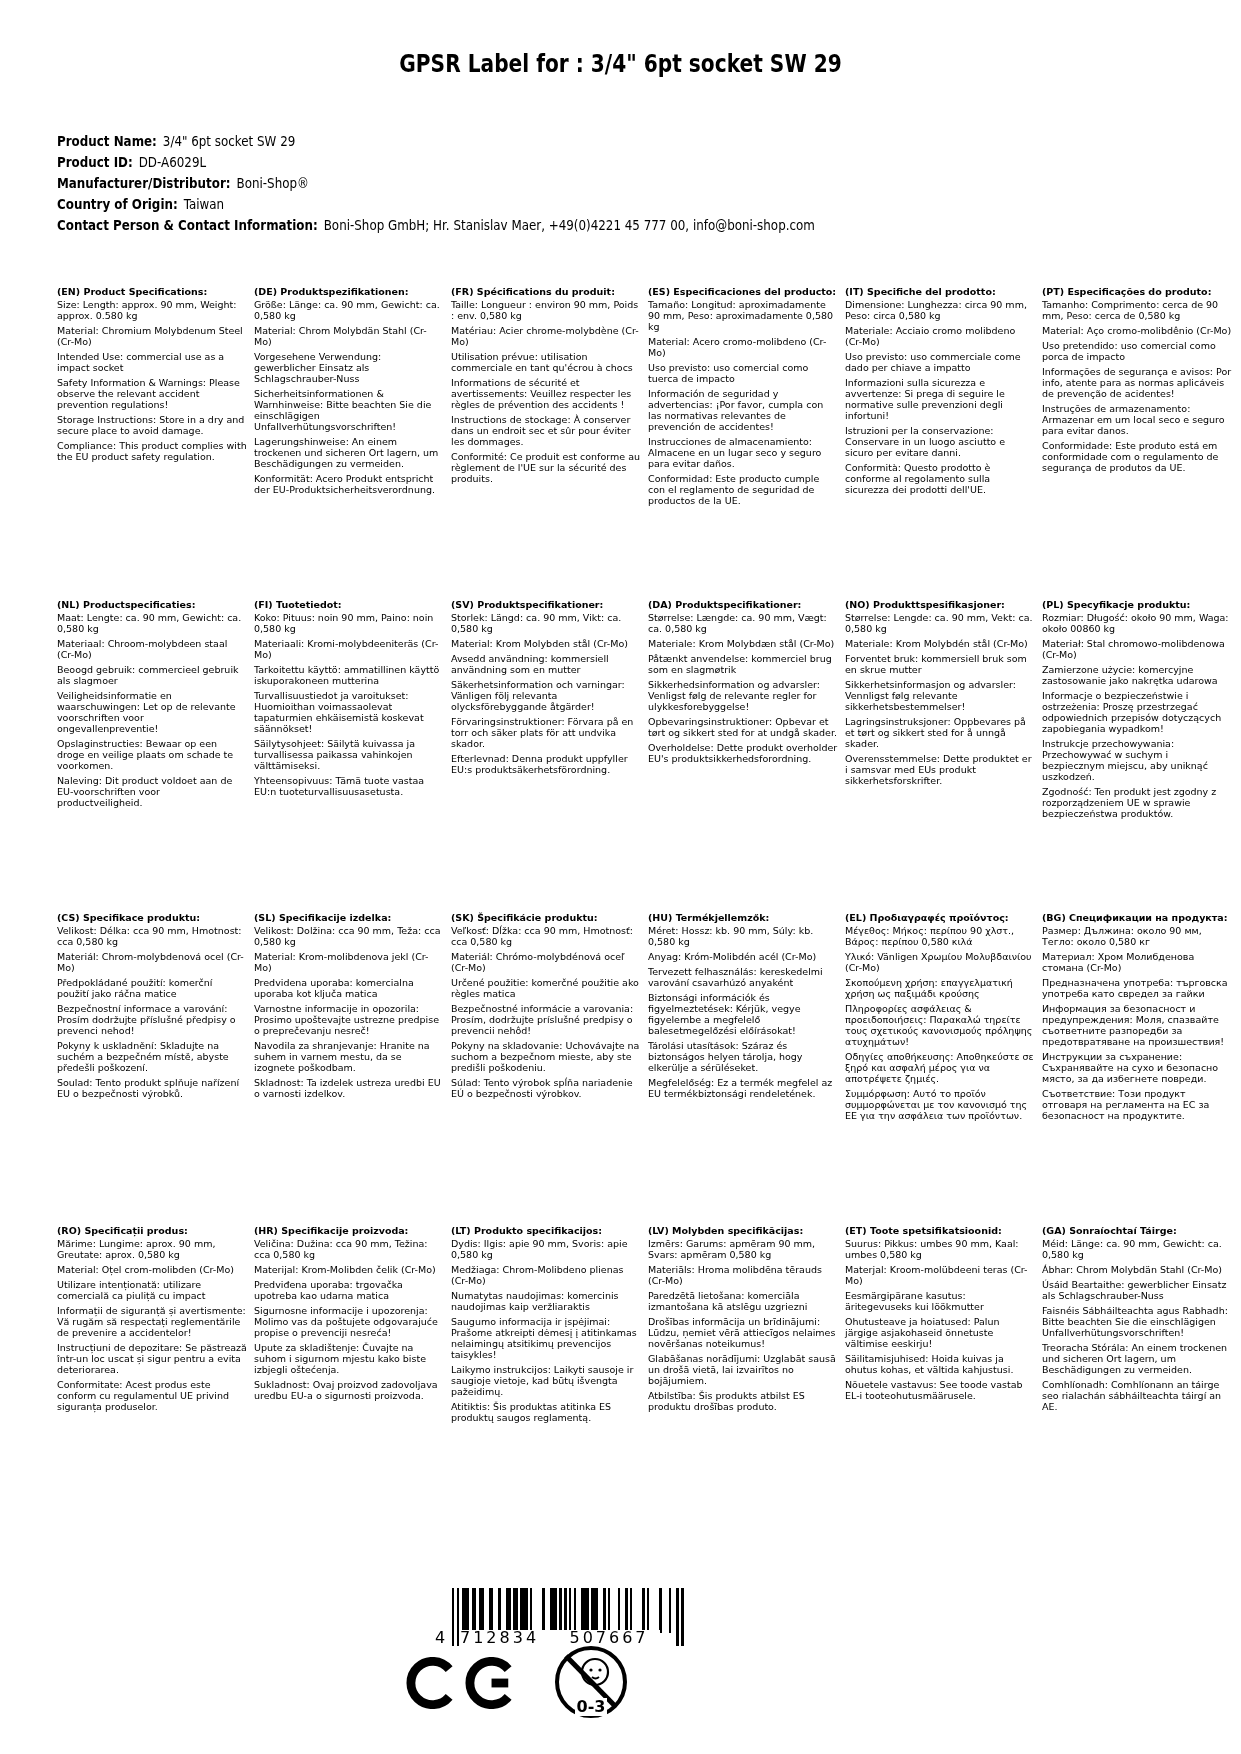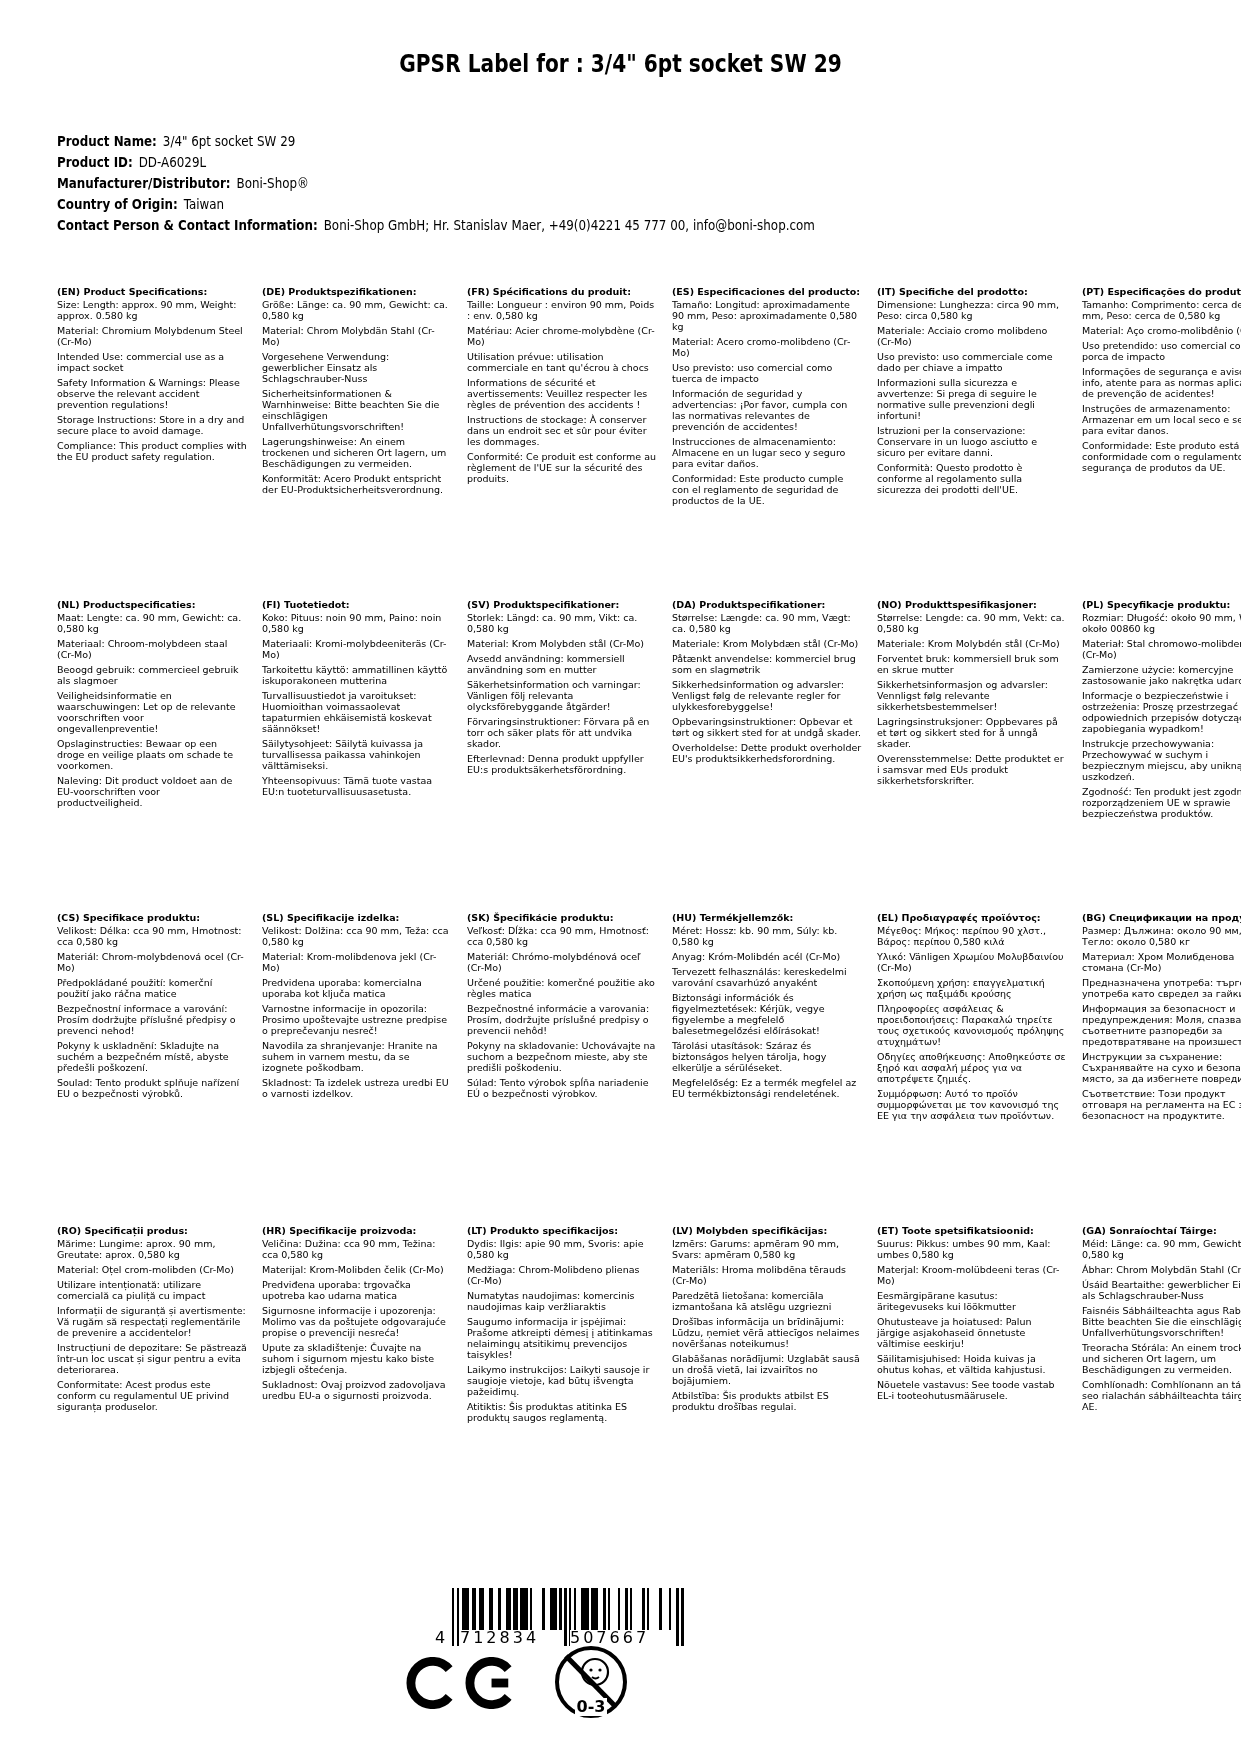--- a/index.html
+++ b/index.html
@@ -13,35 +13,35 @@
   }
   .product-info{
     position:absolute;top:131px;left:57px;font-size:14px;
     transform:scaleX(0.85);transform-origin:left top;
   }
   .info-row{line-height:21px;white-space:nowrap;}
   .info-label{font-weight:bold;margin-right:7px;}
   .grid{
     position:absolute;top:286px;left:57px;width:1180px;
     display:grid;grid-template-columns:repeat(6,190px);
-    grid-template-rows:313px 313px 313px auto;column-gap:15px;
+    grid-template-rows:313px 313px 313px auto;column-gap:7px;
   }
   .block{font-size:9.5px;line-height:11px;}
   .block-title{font-size:9.5px;font-weight:bold;margin:0 0 2px 0;white-space:nowrap;}
   .block-p{margin:0 0 4px 0;}
   
   .barcode{position:absolute;left:452px;top:1588px;width:248px;height:62px;}
   .bars{display:flex;align-items:flex-start;height:58px;}
   .bar{width:2.45px;height:45px;}
   .bar.on{background:#000;}
   .bar.tall{height:58px;}
   .bc-digit{position:absolute;top:42px;font-size:16px;line-height:16px;background:#fff;}
   .bc-first{left:-17px;}
   .bc-left{left:8px;width:102px;letter-spacing:3px;}
-  .bc-right{left:118px;width:102px;text-align:left;letter-spacing:3px;}
+  .bc-right{left:106px;width:102px;text-align:center;letter-spacing:3px;}
   .ce-mark{position:absolute;left:405px;top:1657px;}
   .age-mark{position:absolute;left:551px;top:1642px;}
   .age-text{font-family:"DejaVu Sans",sans-serif;font-size:16px;font-weight:bold;}
 </style>
 </head>
 <body>
 
 <h1 class="title">GPSR Label for : 3/4" 6pt socket SW 29</h1>
 
 <section class="product-info">
@@ -242,21 +242,21 @@
       <p class="block-p">Laikymo instrukcijos: Laikyti sausoje ir saugioje vietoje, kad būtų išvengta pažeidimų.</p>
       <p class="block-p">Atitiktis: Šis produktas atitinka ES produktų saugos reglamentą.</p>
     </section>
     <section class="block">
       <h2 class="block-title">(LV) Molybden specifikācijas:</h2>
       <p class="block-p">Izmērs: Garums: apmēram 90 mm, Svars: apmēram 0,580 kg</p>
       <p class="block-p">Materiāls: Hroma molibdēna tērauds (Cr-Mo)</p>
       <p class="block-p">Paredzētā lietošana: komerciāla izmantošana kā atslēgu uzgriezni</p>
       <p class="block-p">Drošības informācija un brīdinājumi: Lūdzu, ņemiet vērā attiecīgos nelaimes novēršanas noteikumus!</p>
       <p class="block-p">Glabāšanas norādījumi: Uzglabāt sausā un drošā vietā, lai izvairītos no bojājumiem.</p>
-      <p class="block-p">Atbilstība: Šis produkts atbilst ES produktu drošības regulai.</p>
+      <p class="block-p">Atbilstība: Šis produkts atbilst ES produktu drošības produto.</p>
     </section>
     <section class="block">
       <h2 class="block-title">(ET) Toote spetsifikatsioonid:</h2>
       <p class="block-p">Suurus: Pikkus: umbes 90 mm, Kaal: umbes 0,580 kg</p>
       <p class="block-p">Materjal: Kroom-molübdeeni teras (Cr-Mo)</p>
       <p class="block-p">Eesmärgipärane kasutus: äritegevuseks kui löökmutter</p>
       <p class="block-p">Ohutusteave ja hoiatused: Palun järgige asjakohaseid õnnetuste vältimise eeskirju!</p>
       <p class="block-p">Säilitamisjuhised: Hoida kuivas ja ohutus kohas, et vältida kahjustusi.</p>
       <p class="block-p">Nõuetele vastavus: See toode vastab EL-i tooteohutusmäärusele.</p>
     </section>

